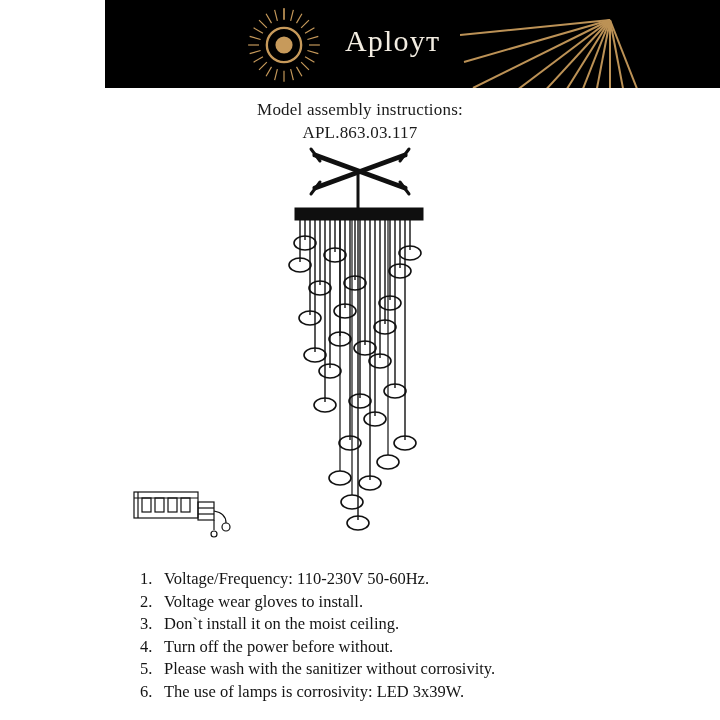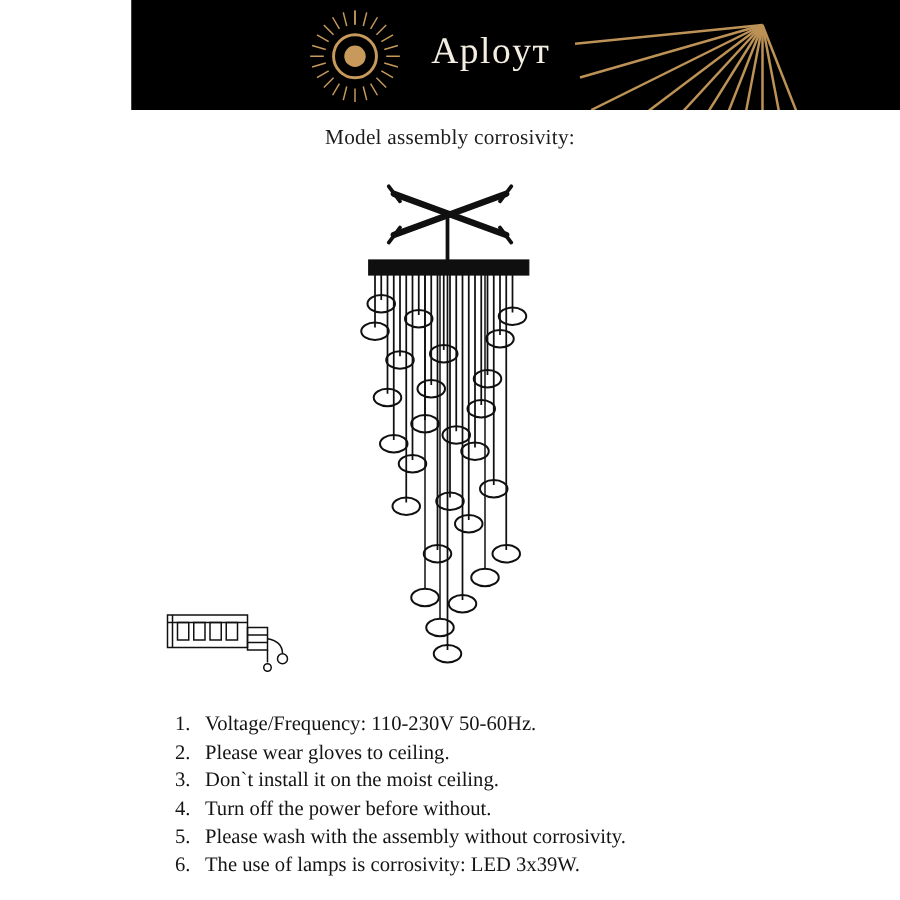--- a/index.html
+++ b/index.html
@@ -168,21 +168,22 @@
         <line x1="150" y1="150" x2="13" y2="218"></line>
         <line x1="150" y1="150" x2="4" y2="192"></line>
         <line x1="150" y1="150" x2="0" y2="165"></line>
         <line x1="150" y1="150" x2="178" y2="297"></line>
         <line x1="150" y1="150" x2="205" y2="290"></line>
       </g>
     </svg>
   </div>
 
   <div class="title-block">
-    <div class="title-line">Model assembly corrosivity:</div>
+    <div class="title-line">Model assembly instructions:</div>
+    <div class="title-line">APL.863.03.117</div>
   </div>
 
   <svg class="drawing" viewBox="0 0 720 430">
     <g stroke="#101010" fill="none">
 
       <g stroke-width="5" stroke-linecap="round">
         <line x1="315" y1="15" x2="405" y2="48"></line>
         <line x1="405" y1="15" x2="315" y2="48"></line>
       </g>
       <g stroke-width="3" stroke-linecap="round">
@@ -278,33 +279,33 @@
     </g>
   </svg>
 
   <div class="notes">
     <div class="note-row">
       <span class="note-num">1.</span>
       <span class="note-text">Voltage/Frequency: 110-230V 50-60Hz.</span>
     </div>
     <div class="note-row">
       <span class="note-num">2.</span>
-      <span class="note-text">Please wear gloves to ceiling.</span>
+      <span class="note-text">Voltage wear gloves to install.</span>
     </div>
     <div class="note-row">
       <span class="note-num">3.</span>
       <span class="note-text">Don`t install it on the moist ceiling.</span>
     </div>
     <div class="note-row">
       <span class="note-num">4.</span>
       <span class="note-text">Turn off the power before without.</span>
     </div>
     <div class="note-row">
       <span class="note-num">5.</span>
-      <span class="note-text">Please wash with the assembly without corrosivity.</span>
+      <span class="note-text">Please wash with the sanitizer without corrosivity.</span>
     </div>
     <div class="note-row">
       <span class="note-num">6.</span>
       <span class="note-text">The use of lamps is corrosivity: LED 3x39W.</span>
     </div>
   </div>
 
 </div>
 
 </body></html>

